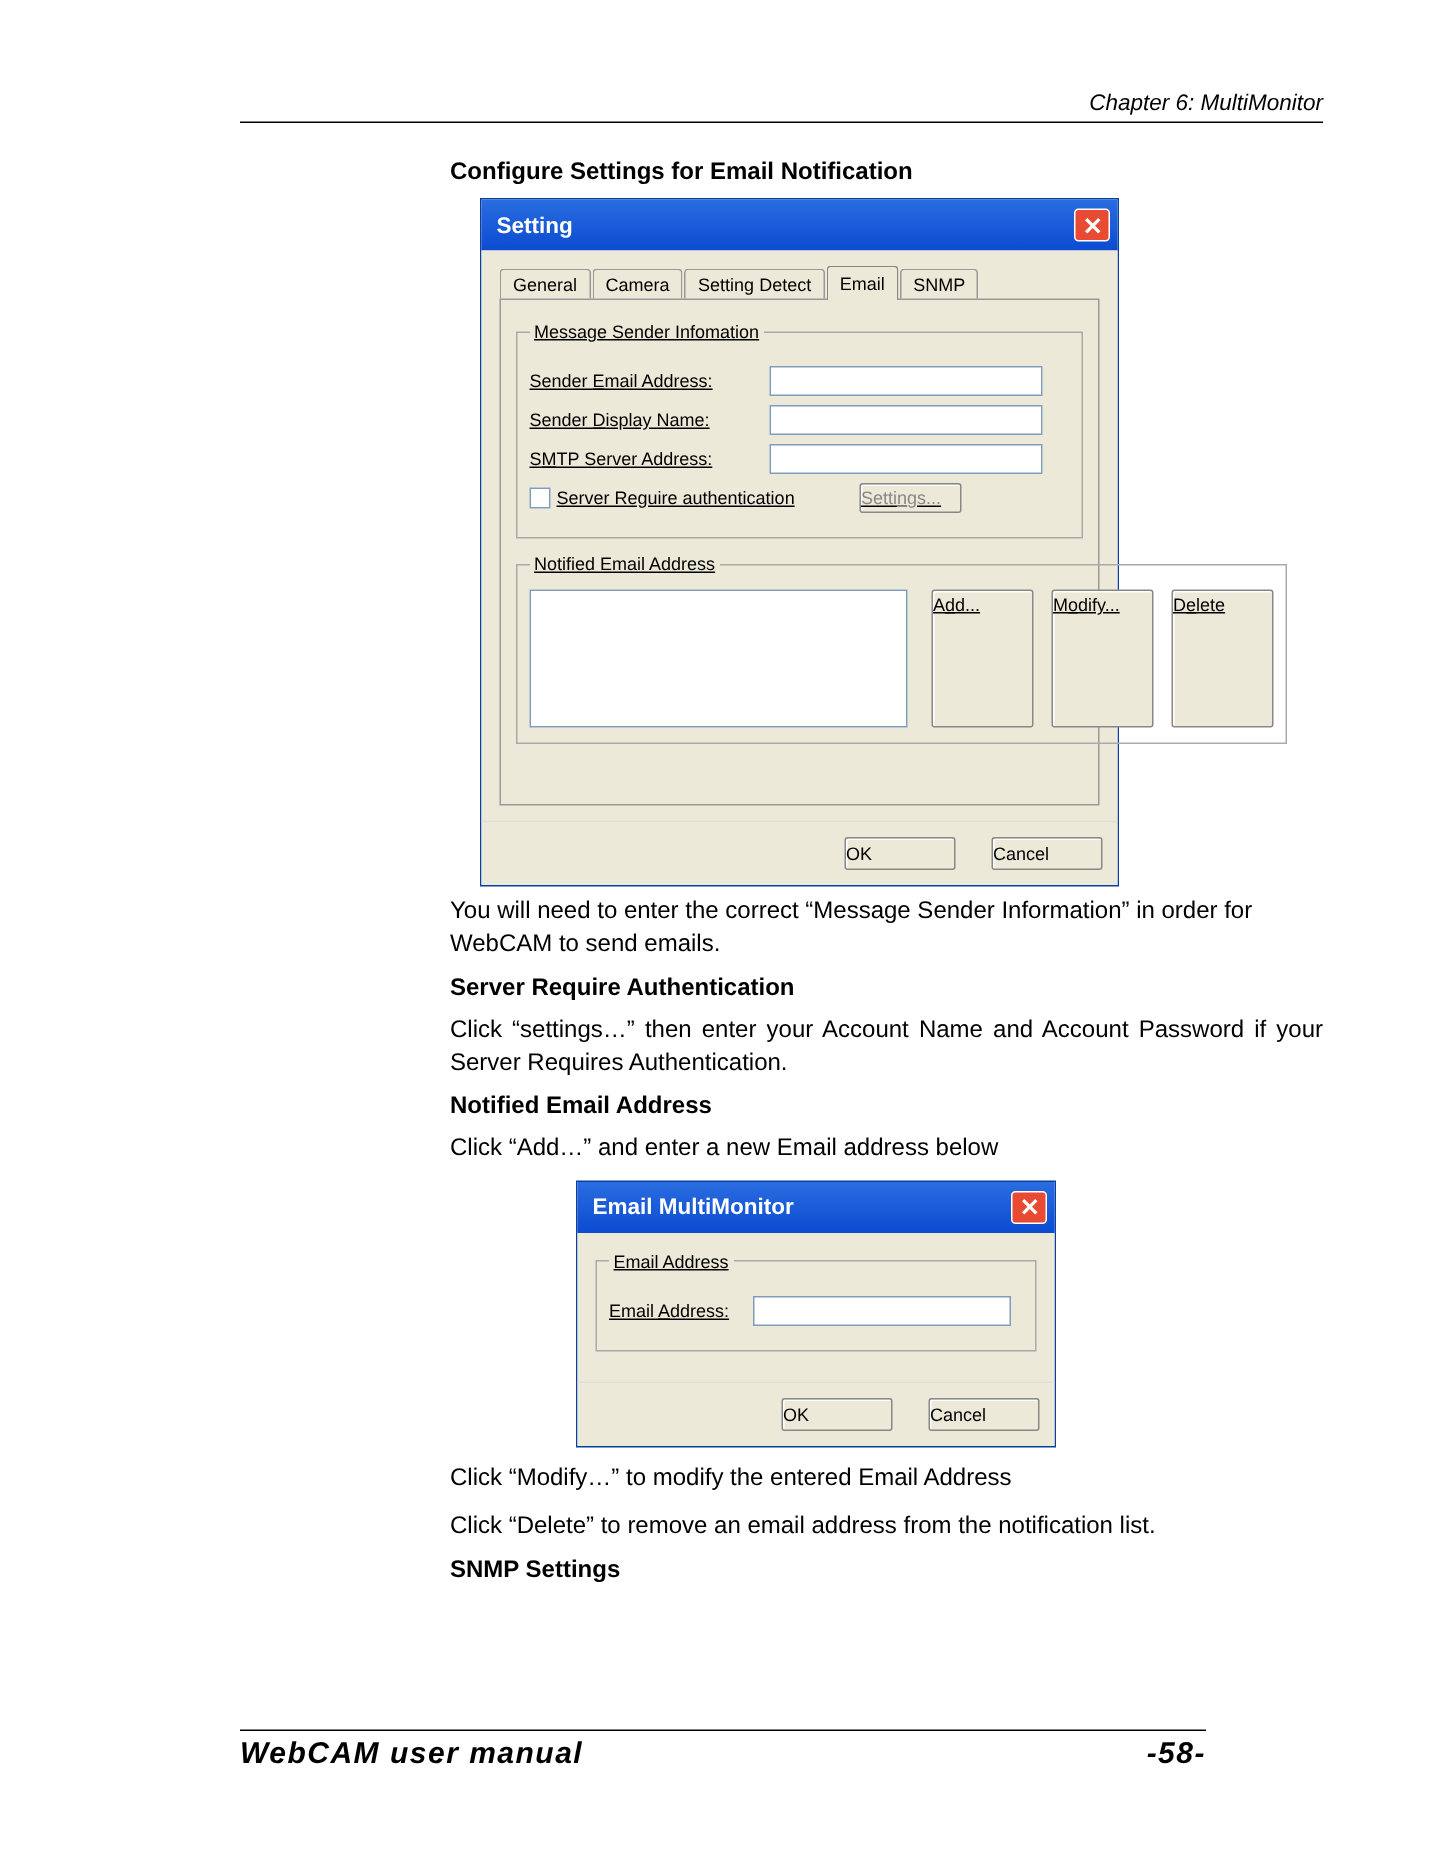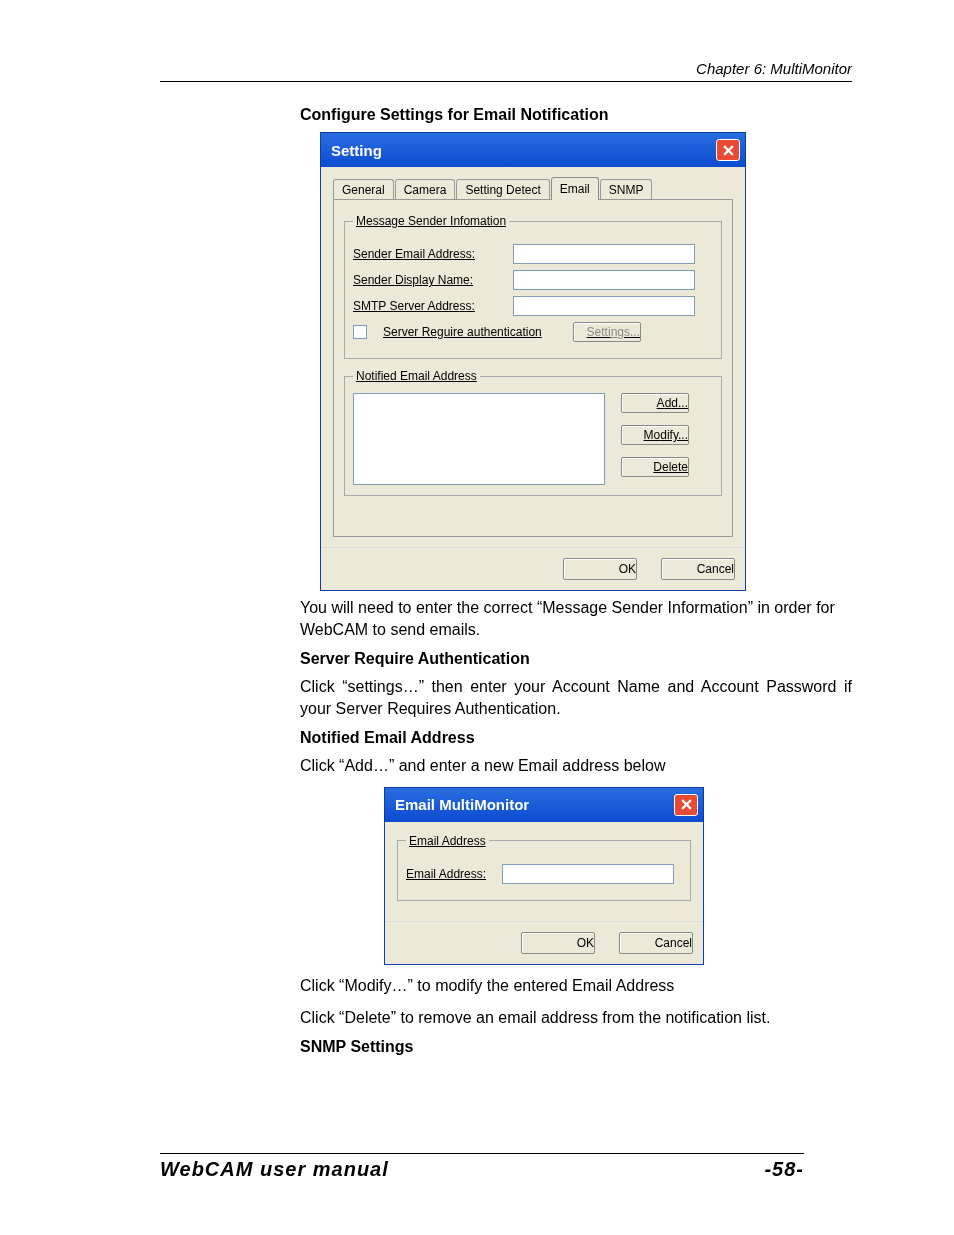--- a/index.html
+++ b/index.html
@@ -7,21 +7,21 @@
     padding: 0;
     background: #fff;
     font-family: Arial, Helvetica, sans-serif;
     color: #000;
   }
   .page {
     width: 954px;
     height: 1235px;
     position: relative;
     box-sizing: border-box;
-    padding: 60px 102px 40px 160px;
+    padding: 60px 72px 40px 160px;
   }
   .header-line {
     text-align: right;
     font-style: italic;
     font-size: 15px;
     margin-bottom: 4px;
   }
   .hr {
     border: none;
     border-top: 1.5px solid #000;
@@ -119,47 +119,47 @@
     width: 160px;
     font-size: 12px;
   }
   .txt {
     border: 1px solid #7f9db9;
     background: #fff;
     height: 18px;
     width: 180px;
   }
   .chk {
-    display:flex; align-items:flex-end; gap:16px;
+    display:flex; align-items:flex-end; gap:4px;
   }
   .chkbox {
     width:12px; height:12px; border:1px solid #7f9db9; background:#fff;
   }
   .btn {
     border: 1px solid #888;
     background: #ece9d8;
     font-size: 12px;
     padding: 2px 0;
     width: 66px;
-    text-align: right;
+    text-align: left;
     cursor: pointer;
     border-radius: 2px;
     box-shadow: 1px 1px 0 #fff inset;
   }
   .btn.disabled {
     color: #888;
     cursor: default;
   }
   .listbox {
     border: 1px solid #7f9db9;
     background: #fff;
     width: 250px; height: 90px;
   }
   .sidebtns {
-    display:flex; flex-direction:column; gap:12px; margin-left:16px;
+    display:flex; gap:12px; margin-left:16px;
   }
   .dlg-footer {
     display:flex; justify-content:flex-end; gap:24px;
     padding: 10px 10px 10px 10px;
     background:#ece9d8;
     border-top:1px solid #ddd;
   }
   .dlg-footer .btn { width: 72px; padding:3px 0; }
   .small .dlg-footer .btn { width: 72px; }
   .small fieldset.grp { margin-top:2px; }

